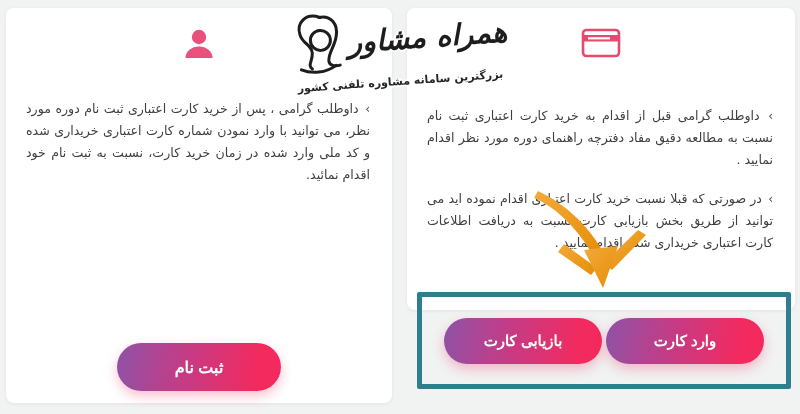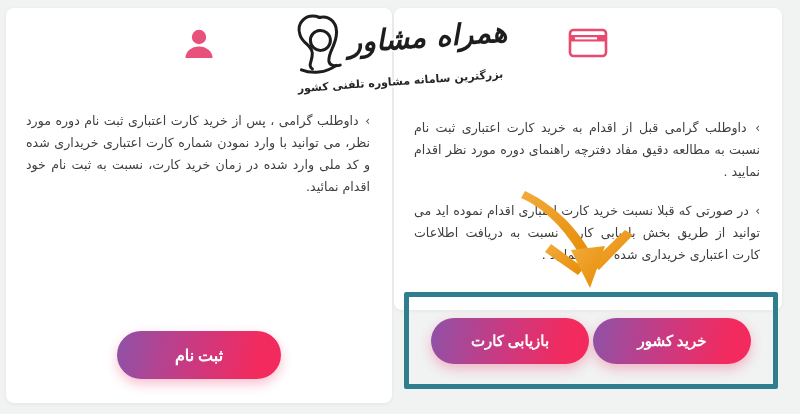--- a/index.html
+++ b/index.html
@@ -10,62 +10,61 @@
     position: relative;
   }
   .card {
     position: absolute;
     top: 8px;
     background: #ffffff;
     border-radius: 8px;
     box-shadow: 0 1px 4px rgba(0,0,0,0.06);
   }
   .card-left  { left: 6px;   width: 386px; height: 395px; }
-  .card-right { left: 394px; width: 388px; height: 302px; }
+  .card-right { left: 407px; width: 388px; height: 302px; }
 
   .icon-area {
     position: absolute; top: 18px; left: 0; right: 0;
     display: flex; justify-content: center;
   }
 
   .text-area {
     position: absolute; left: 20px; right: 22px;
     direction: rtl;
     text-align: justify;
     color: #3f3f3f;
     font-size: 12.6px;
     line-height: 22px;
-    margin-top: 12px;
   }
   .card-left  .text-area { top: 90px; }
   .card-right .text-area { top: 97px; }
   .para { margin-bottom: 14px; }
   .card-right .para { margin-bottom: 17px; }
   .bullet {
     direction: ltr; unicode-bidi: embed;
     display: inline-block;
     font-size: 12px;
     color: #4a4a4a;
     padding-left: 2px;
   }
 
   .pill-btn {
     border: none;
     color: #ffffff;
-    font-family: Liberation Serif, serif;
+    font-family: Liberation Sans, sans-serif;
     font-weight: bold;
     background: linear-gradient(100deg, #8e52a7 0%, #c93a82 45%, #f32a5e 85%);
     border-radius: 26px;
     box-shadow: 0 5px 12px rgba(235,45,95,0.30);
     cursor: pointer;
   }
   .register-btn {
     position: absolute;
     left: 50%; transform: translateX(-50%);
-    bottom: 24px;
+    bottom: 12px;
     width: 164px; height: 48px;
     font-size: 16px;
   }
   .highlight-box {
     position: absolute;
     left: 10px; top: 284px;
     width: 374px; height: 97px;
     border: 5px solid #2f7e8e;
     border-radius: 2px;
     display: flex;
@@ -157,21 +156,21 @@
         </linearGradient>
       </defs>
       <path d="M38 3 C62 14 88 36 103 64 L94 69 C80 44 58 20 34 10 Z" fill="url(#agr)"></path>
       <path d="M64 56 L97 80 L91 87 L58 64 Z" fill="url(#agr)"></path>
       <path d="M146 47 L112 82 L104 75 L138 42 Z" fill="url(#agr)"></path>
       <path d="M84 62 L118 58 L103 100 Z" fill="url(#agr)"></path>
     </svg>
   </div>
 
   <div class="highlight-box">
-    <button class="pill-btn box-btn">خرید کشور</button>
+    <button class="pill-btn box-btn">وارد کارت</button>
     <button class="pill-btn box-btn">بازیابی کارت</button>
   </div>
 </div>
 
 <div class="watermark">
   <div class="wm-row">
     <span class="wm-title">همراه مشاور</span>
     <span>
       <svg width="58" height="66" viewBox="0 0 58 66">
         <g fill="none" stroke="#ffffff" stroke-width="8" stroke-linecap="round">

